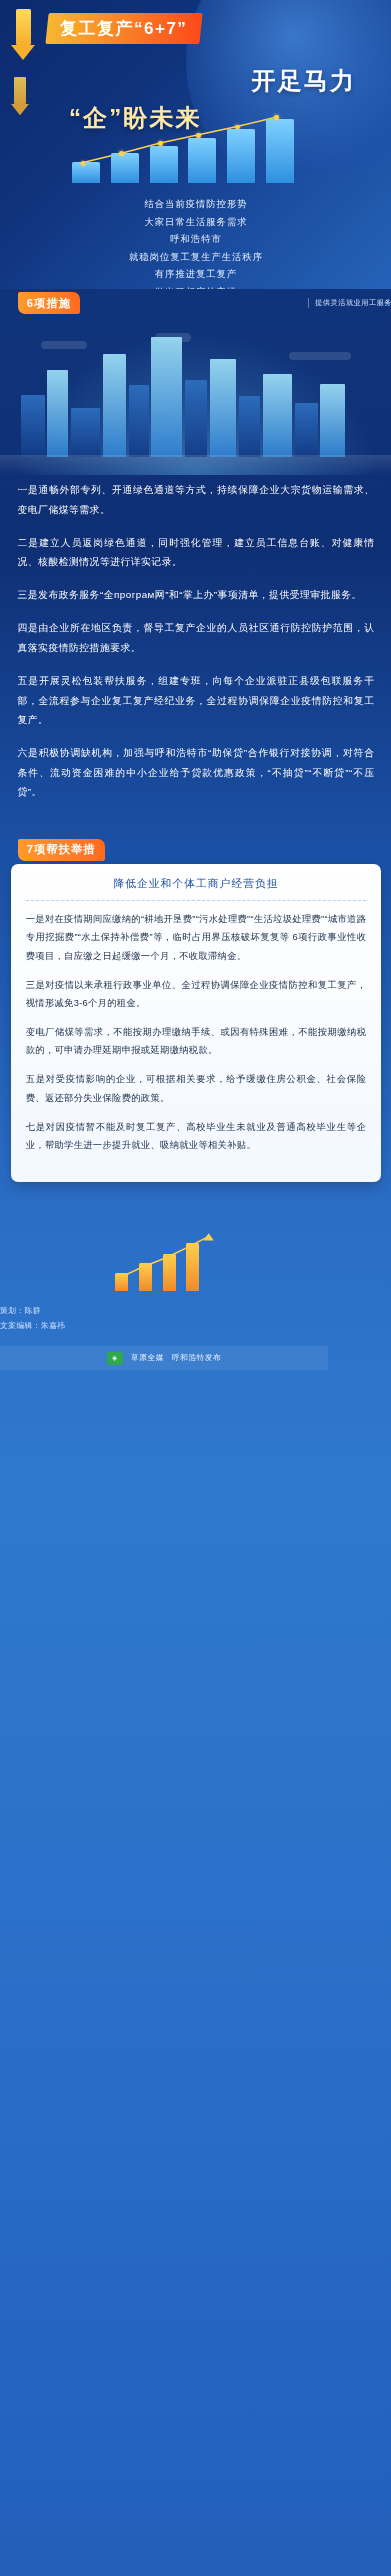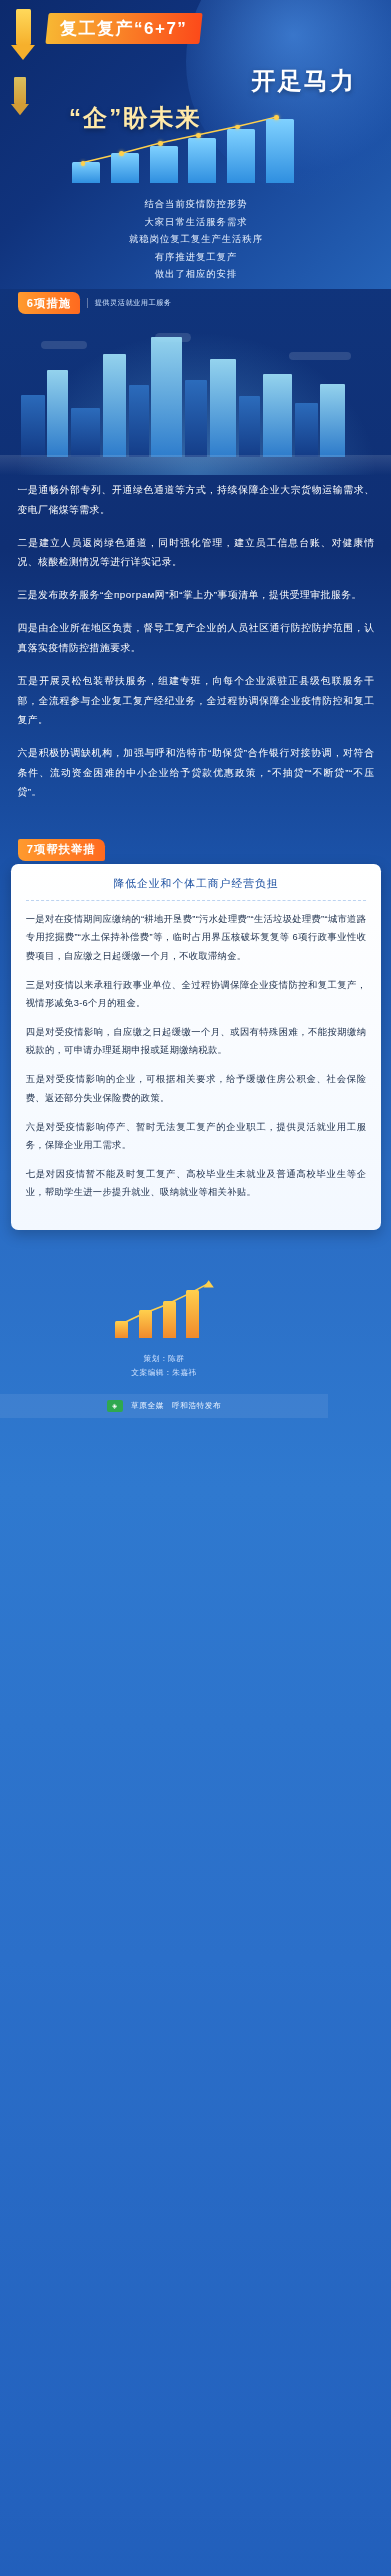--- a/index.html
+++ b/index.html
@@ -129,20 +129,21 @@
 
   
   .sec-head {
     position: relative;
     margin: 0 0 0 0;
     padding: 0 0 0 17.5px;
     height: 28px;
     display: flex;
     align-items: center;
     gap: 7.2px;
+    justify-content: space-between;
   }
   .sec-badge {
     background: linear-gradient(90deg, #ff9a2e, #ff6a1f);
     color: #fff;
     font-size: 11.3px;
     font-weight: bold;
     letter-spacing: 1px;
     padding: 3.1px 9.3px;
     border-radius: 2.1px 7.2px 2.1px 7.2px;
   }
@@ -223,21 +224,21 @@
     letter-spacing: 0.3px;
     text-align: justify;
     margin-bottom: 10.3px;
   }
 
   
   .footer {
     position: relative;
     width: 328px;
     padding: 26px 0 13.4px 0;
-    text-align: center;
+    text-align: left;
   }
   .footer-graph {
     width: 113px; height: 62px;
     margin: 0 auto 13.4px auto;
     position: relative;
   }
   .footer-graph .fbar {
     position: absolute; bottom: 0;
     width: 13.4px;
     background: linear-gradient(180deg, #ffd04d, #f08a2c);
@@ -307,20 +308,21 @@
       <div class="dot" style="left:57px; top:45px;"></div>
       <div class="dot" style="left:96px; top:35px;"></div>
       <div class="dot" style="left:134px; top:27px;"></div>
       <div class="dot" style="left:173px; top:18.5px;"></div>
       <div class="dot" style="left:212px; top:9.3px;"></div>
     </div>
 
     <div class="hero-sublines">
       <div>结合当前疫情防控形势</div>
       <div>大家日常生活服务需求</div>
+      <div>呼和浩特市</div>
       <div>就稳岗位复工复生产生活秩序</div>
       <div>有序推进复工复产</div>
       <div>做出了相应的安排</div>
     </div>
   </div>
 
   <div class="sec-head">
     <div class="sec-badge">6项措施</div>
     <div class="sec-sub">提供灵活就业用工服务</div>
   </div>
@@ -356,23 +358,22 @@
   </div>
 
   <div class="sec-head">
     <div class="sec-badge">7项帮扶举措</div>
   </div>
 
   <div class="card">
     <div class="card-title">降低企业和个体工商户经营负担</div>
     <div class="card-item">一是对在疫情期间应缴纳的“耕地开垦费”“污水处理费”“生活垃圾处理费”“城市道路专用挖掘费”“水土保持补偿费”等，临时占用界压核破坏复复等 6项行政事业性收费项目，自应缴之日起缓缴一个月，不收取滞纳金。</div>
     <div class="card-item">三是对疫情以来承租行政事业单位、全过程协调保障企业疫情防控和复工复产，视情形减免3-6个月的租金。</div>
-    <div class="card-item">四是对受疫情影响，自应缴之日起缓缴一个月、或因有特殊困难，不能按期缴纳税款的，可申请办理延期申报或延期缴纳税款。</div>
+    <div class="card-item">变电厂储煤等需求，不能按期办理缴纳手续、或因有特殊困难，不能按期缴纳税款的，可申请办理延期申报或延期缴纳税款。</div>
     <div class="card-item">五是对受疫情影响的企业，可根据相关要求，给予缓缴住房公积金、社会保险费、返还部分失业保险费的政策。</div>
-    <div class="card-item">六是对受疫情影响停产、暂时无法复工复产的企业职工，提供灵活就业用工服务，保障企业用工需求。</div>
     <div class="card-item">七是对因疫情暂不能及时复工复产、高校毕业生未就业及普通高校毕业生等企业，帮助学生进一步提升就业、吸纳就业等相关补贴。</div>
   </div>
 
   <div class="footer">
     <div class="footer-graph">
       <svg width="113" height="62" viewBox="0 0 220 120">
         <polyline points="20,96 66,74 112,56 158,34 196,14" fill="none" stroke="#ffd04d" stroke-width="3"></polyline>
         <polygon points="196,8 206,22 186,22" fill="#ffd04d"></polygon>
       </svg>
       <div class="fbar" style="left:7.2px;  height:17.5px;"></div>

